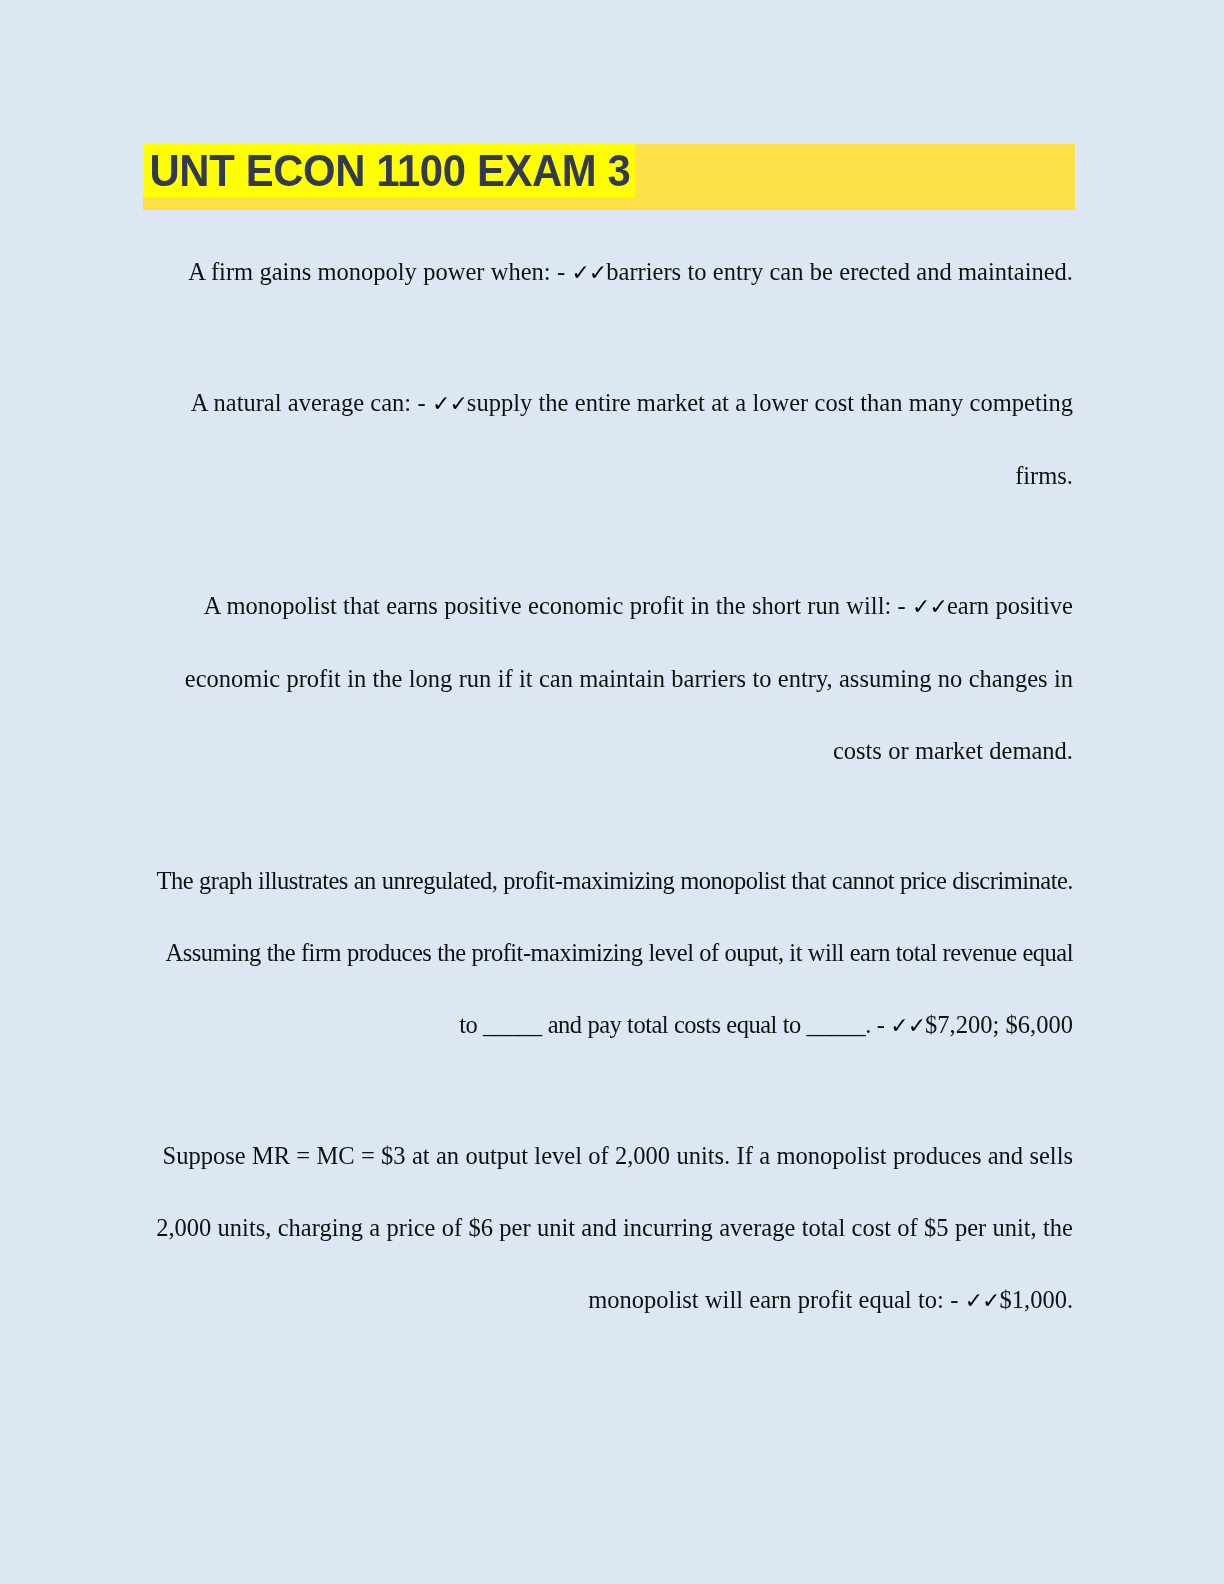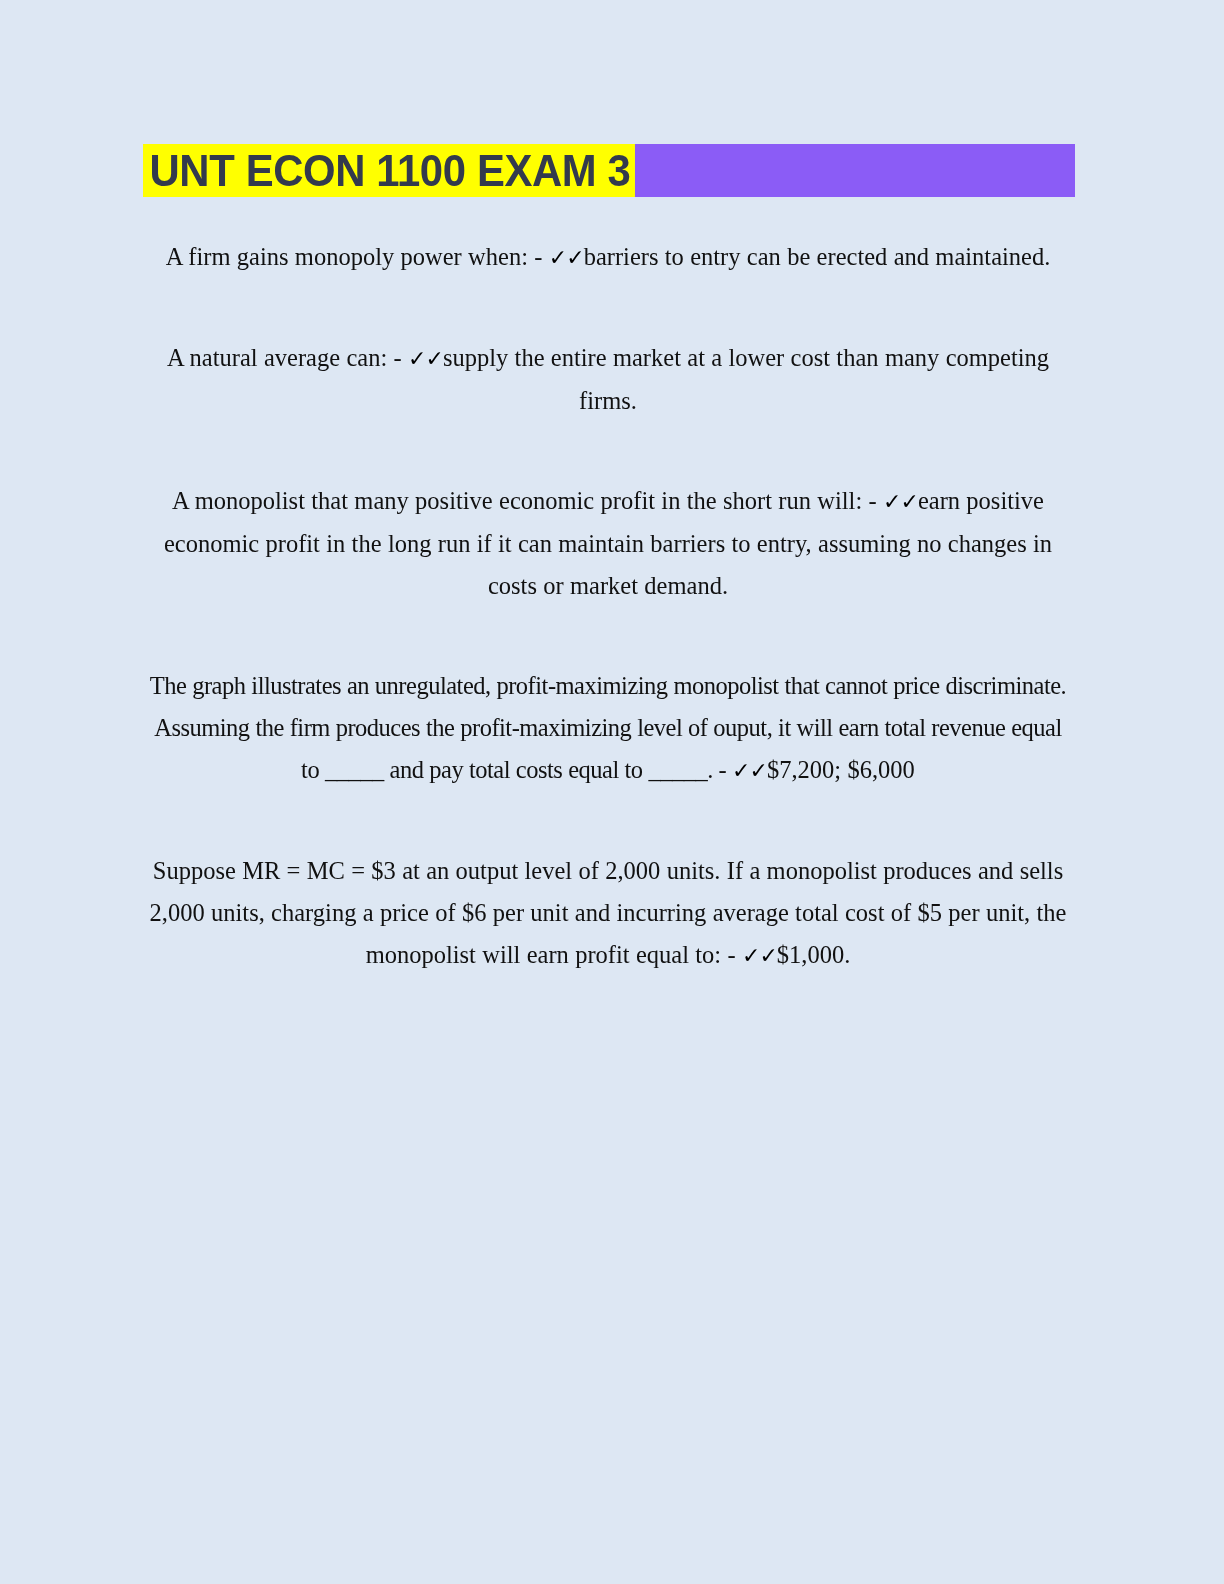--- a/index.html
+++ b/index.html
@@ -22,22 +22,22 @@
     height: 1584px;
     box-sizing: border-box;
   }
 
   
   .title-band {
     position: absolute;
     left: 143px;
     top: 144px;
     width: 932px;
-    height: 53px;
-    background: #8b5cf6;
+    height: 66px;
+    background: #fde047;
   }
   .title-text {
     display: inline-block;
     background: #ffff00;
     color: #333a4d;
     font-family: "Liberation Sans Narrow", "Liberation Sans", "DejaVu Sans", sans-serif;
     font-weight: bold;
     font-size: 45px;
     line-height: 53px;
     letter-spacing: -0.4px;
@@ -50,23 +50,23 @@
   
   .content {
     position: absolute;
     left: 143px;
     top: 236px;
     width: 930px;
   }
 
   .qa {
     font-size: 24.5px;
-    line-height: 42px;
+    line-height: 72px;
     color: #111111;
-    text-align: center;
+    text-align: right;
     margin: 0 0 58px 0;
     word-spacing: 0.2px;
   }
   .qa:last-child {
     margin-bottom: 0;
   }
 
   .check {
     font-family: "DejaVu Sans", "Liberation Sans", sans-serif;
     font-weight: bold;
@@ -93,21 +93,21 @@
     <p class="qa">
       <span>A firm gains monopoly power when: - </span><span class="check">✓✓</span><span>barriers to entry can be erected and maintained.</span>
     </p>
 
     <p class="qa">
       <span>A natural average can: - </span><span class="check">✓✓</span><span>supply the entire market at a lower cost than many competing firms.</span>
     </p>
 
 
     <p class="qa">
-      <span>A monopolist that many positive economic profit in the short run will: - </span><span class="check">✓✓</span><span>earn positive economic profit in the long run if it can maintain barriers to entry, assuming no changes in costs or market demand.</span>
+      <span>A monopolist that earns positive economic profit in the short run will: - </span><span class="check">✓✓</span><span>earn positive economic profit in the long run if it can maintain barriers to entry, assuming no changes in costs or market demand.</span>
     </p>
 
     <p class="qa">
       <span class="blank">The graph illustrates an unregulated, profit-maximizing monopolist that cannot price discriminate. Assuming the firm produces the profit-maximizing level of ouput, it will earn total revenue equal to _____ and pay total costs equal to _____. - </span><span class="check">✓✓</span><span>$7,200; $6,000</span>
     </p>
 
     <p class="qa">
       <span>Suppose MR = MC = $3 at an output level of 2,000 units. If a monopolist produces and sells 2,000 units, charging a price of $6 per unit and incurring average total cost of $5 per unit, the monopolist will earn profit equal to: - </span><span class="check">✓✓</span><span>$1,000.</span>
     </p>
 

